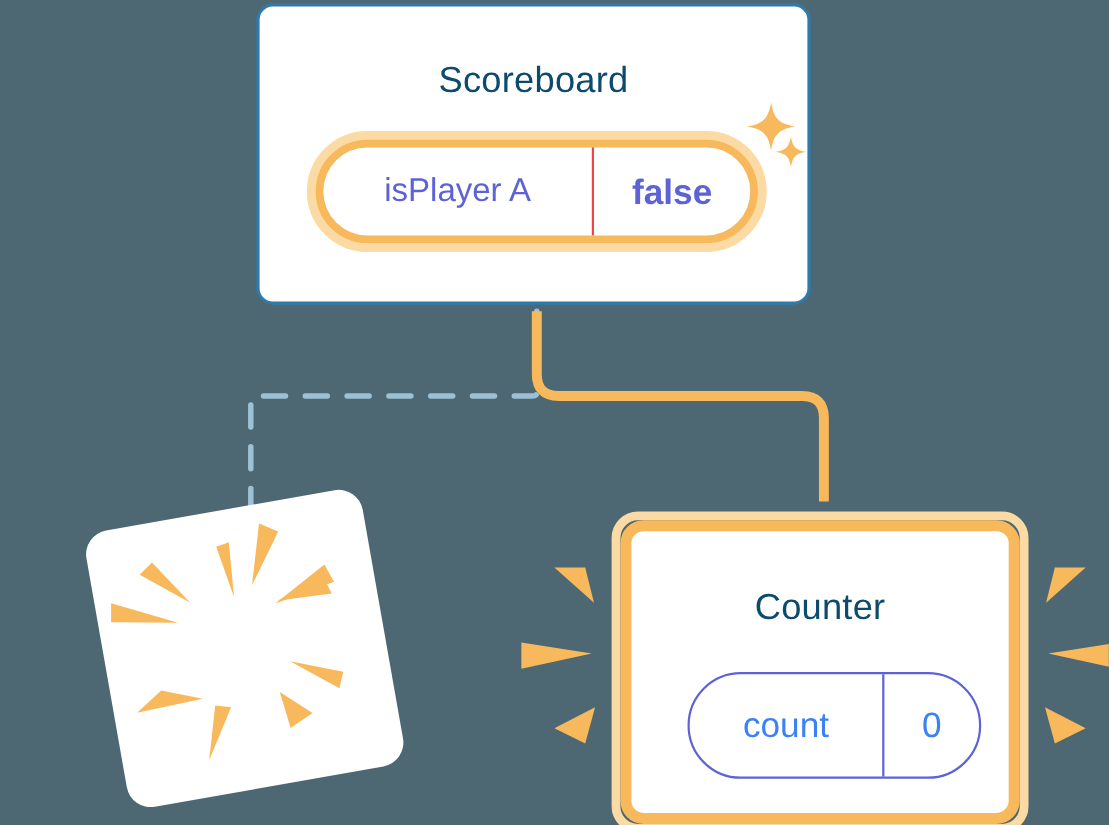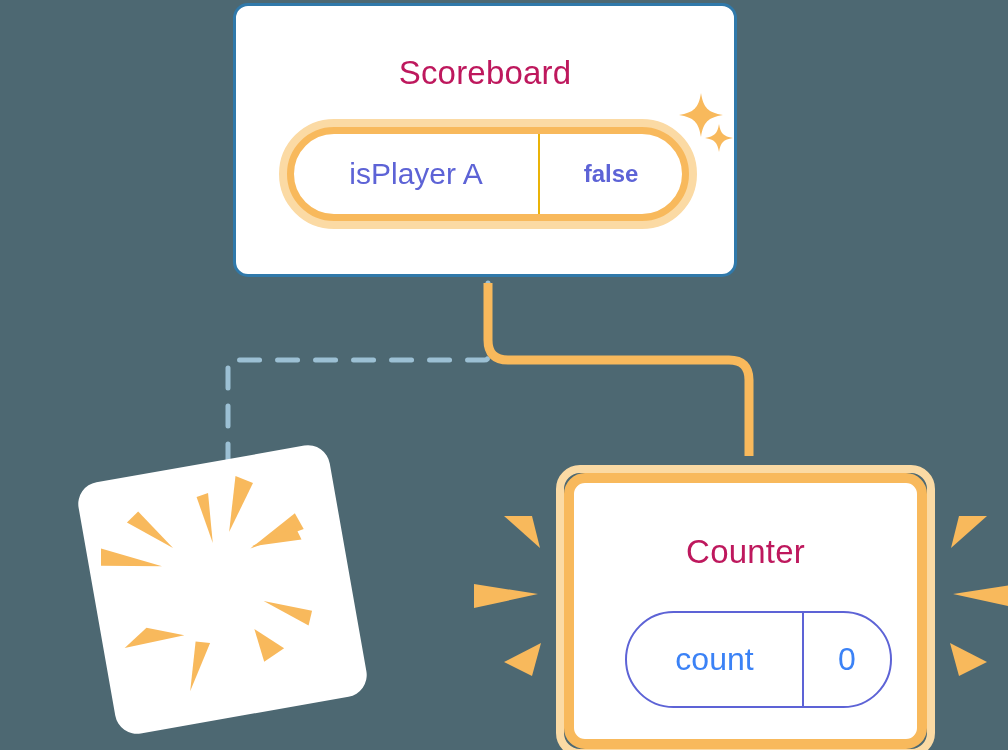--- a/index.html
+++ b/index.html
@@ -41,21 +41,21 @@
     width: 504px;
     height: 274px;
     background: #ffffff;
     border: 3px solid #3079aa;
     border-radius: 15px;
     box-sizing: border-box;
     z-index: 5;
   }
   .card-title {
     text-align: center;
-    color: #be185d;
+    color: #0c4a6e;
     font-size: 33px;
     font-weight: 400;
     letter-spacing: 0.2px;
   }
   .card-scoreboard .card-title {
     margin-top: 48px;
   }
 
   
   .pill-wrap-scoreboard {
@@ -91,26 +91,26 @@
   .pill-orange .pill-key,
   .pill-orange .pill-val {
     display: flex;
     align-items: center;
     justify-content: center;
     font-size: 30px;
     color: #5d63d6;
   }
   .pill-orange .pill-key {
     flex: 0 0 244px;
-    border-right: 2px solid #eab308;
+    border-right: 2px solid #ef4444;
   }
   .pill-orange .pill-val {
     flex: 1 1 auto;
     font-weight: 700;
-    font-size: 24px;
+    font-size: 32px;
   }
 
   
   .sparkle {
     position: absolute;
   }
   .sparkle-big  { left: 679px; top: 93px;  width: 44px; height: 44px; }
   .sparkle-small{ left: 705px; top: 124px; width: 28px; height: 28px; }
 
   

